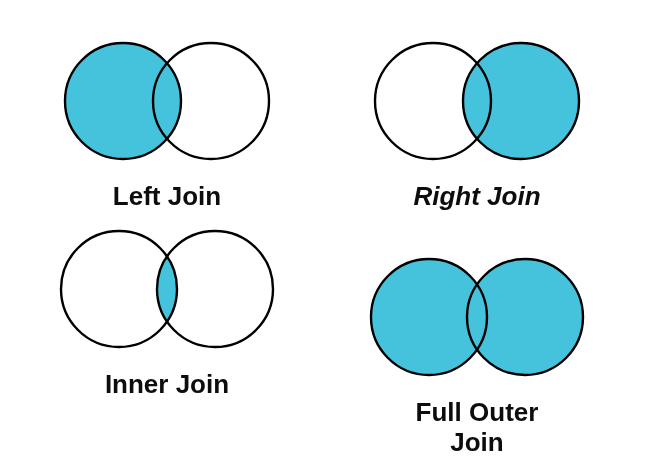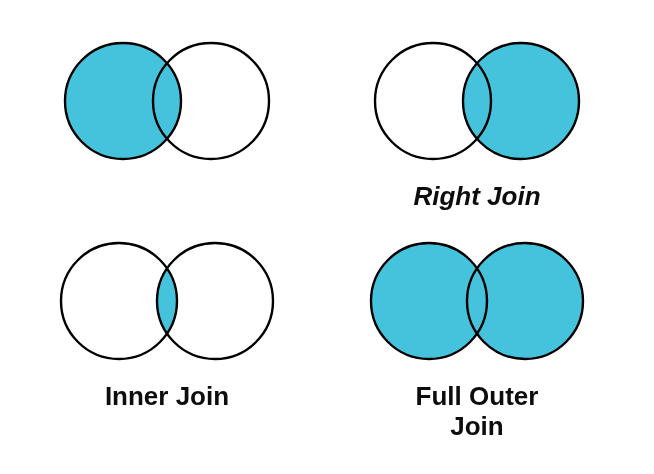--- a/index.html
+++ b/index.html
@@ -23,22 +23,22 @@
   }
   .panel {
     position: absolute;
     width: 310px;
     display: flex;
     flex-direction: column;
     align-items: center;
   }
   .panel-tl { left: 12px;  top: 34px; }
   .panel-tr { left: 322px; top: 34px; }
-  .panel-bl { left: 12px;  top: 234px; justify-content: space-between; }
-  .panel-br { left: 322px; top: 234px; }
+  .panel-bl { left: 12px;  top: 222px; justify-content: space-between; }
+  .panel-br { left: 322px; top: 250px; }
 
   .venn-wrap {
     width: 220px;
     height: 135px;
     display: block;
   }
   .venn-svg {
     display: block;
     width: 220px;
     height: 135px;
@@ -80,20 +80,21 @@
               <circle cx="154" cy="67" r="58"></circle>
             </clipPath>
         </defs>
 
         <circle class="region-fill" cx="66" cy="67" r="58" fill="#45c3dc"></circle>
 
         <circle class="circle-outline" cx="66" cy="67" r="58" stroke="#000000" stroke-width="2.4"></circle>
         <circle class="circle-outline" cx="154" cy="67" r="58" stroke="#000000" stroke-width="2.4"></circle>
       </svg>
     </div>
+    <div class="caption" style="color: rgb(13, 13, 13);">Left Join</div>
   </div>
 
   <div class="panel panel-tr">
     <div class="venn-wrap">
       <svg class="venn-svg" viewBox="0 0 220 135" xmlns="http://www.w3.org/2000/svg">
 
         <circle class="region-fill" cx="154" cy="67" r="58" fill="#45c3dc"></circle>
         <circle class="circle-outline" cx="66" cy="67" r="58" stroke="#000000" stroke-width="2.4"></circle>
         <circle class="circle-outline" cx="154" cy="67" r="58" stroke="#000000" stroke-width="2.4"></circle>
       </svg>

